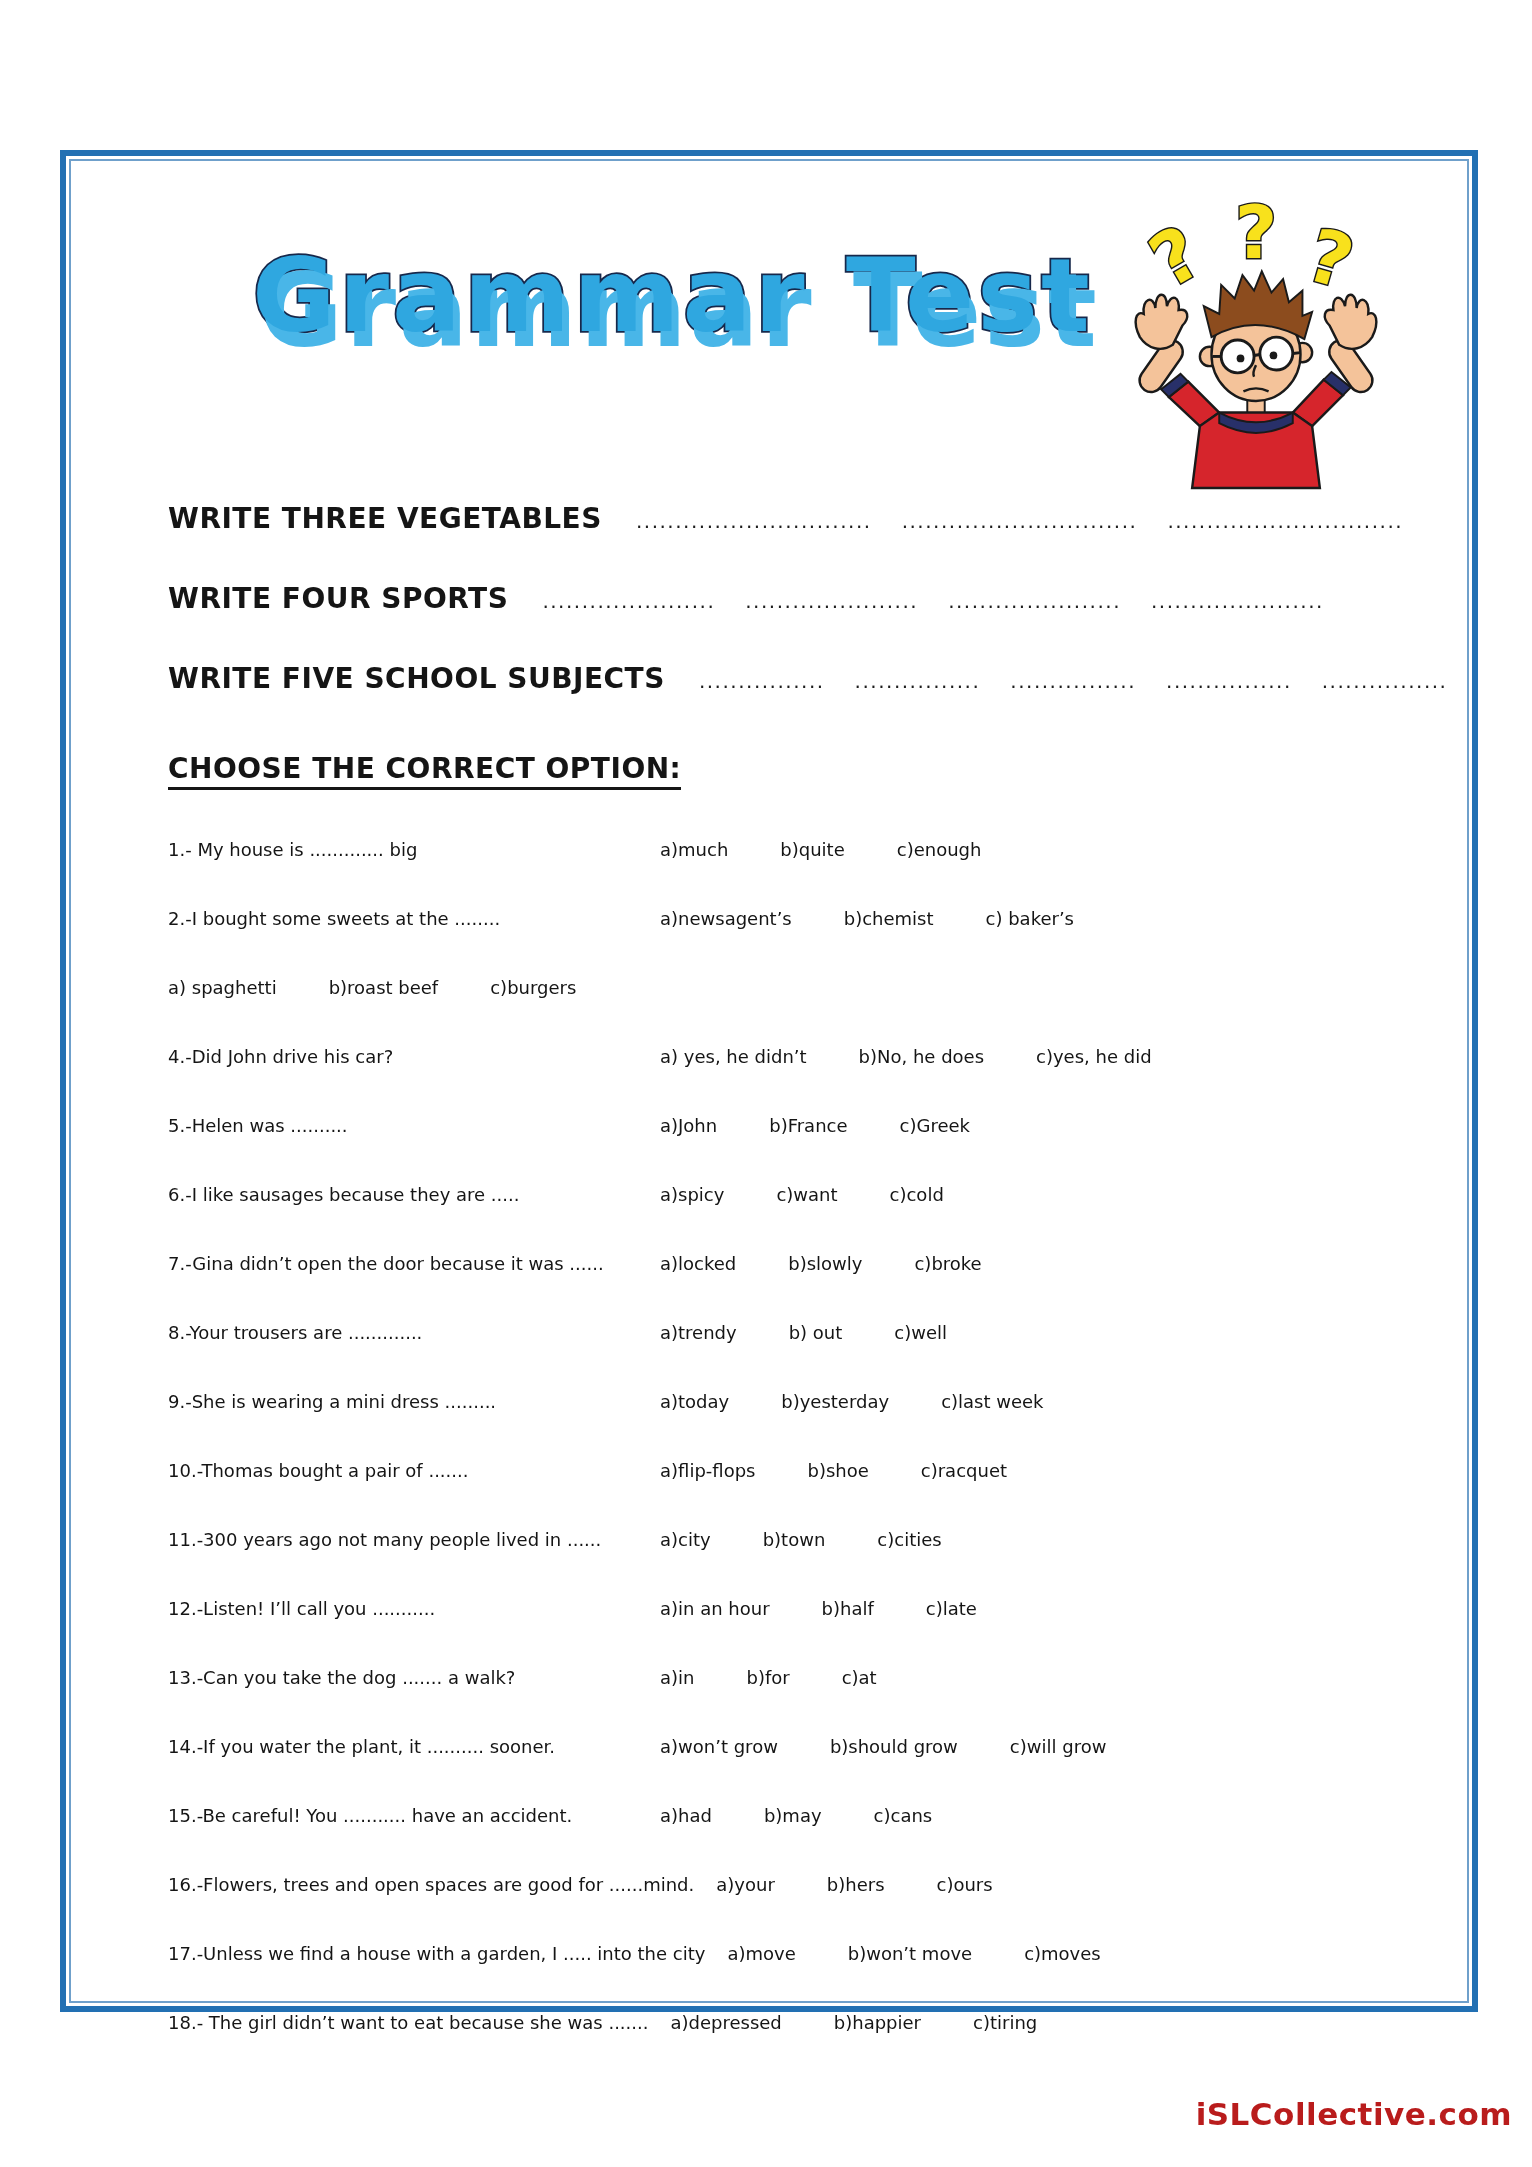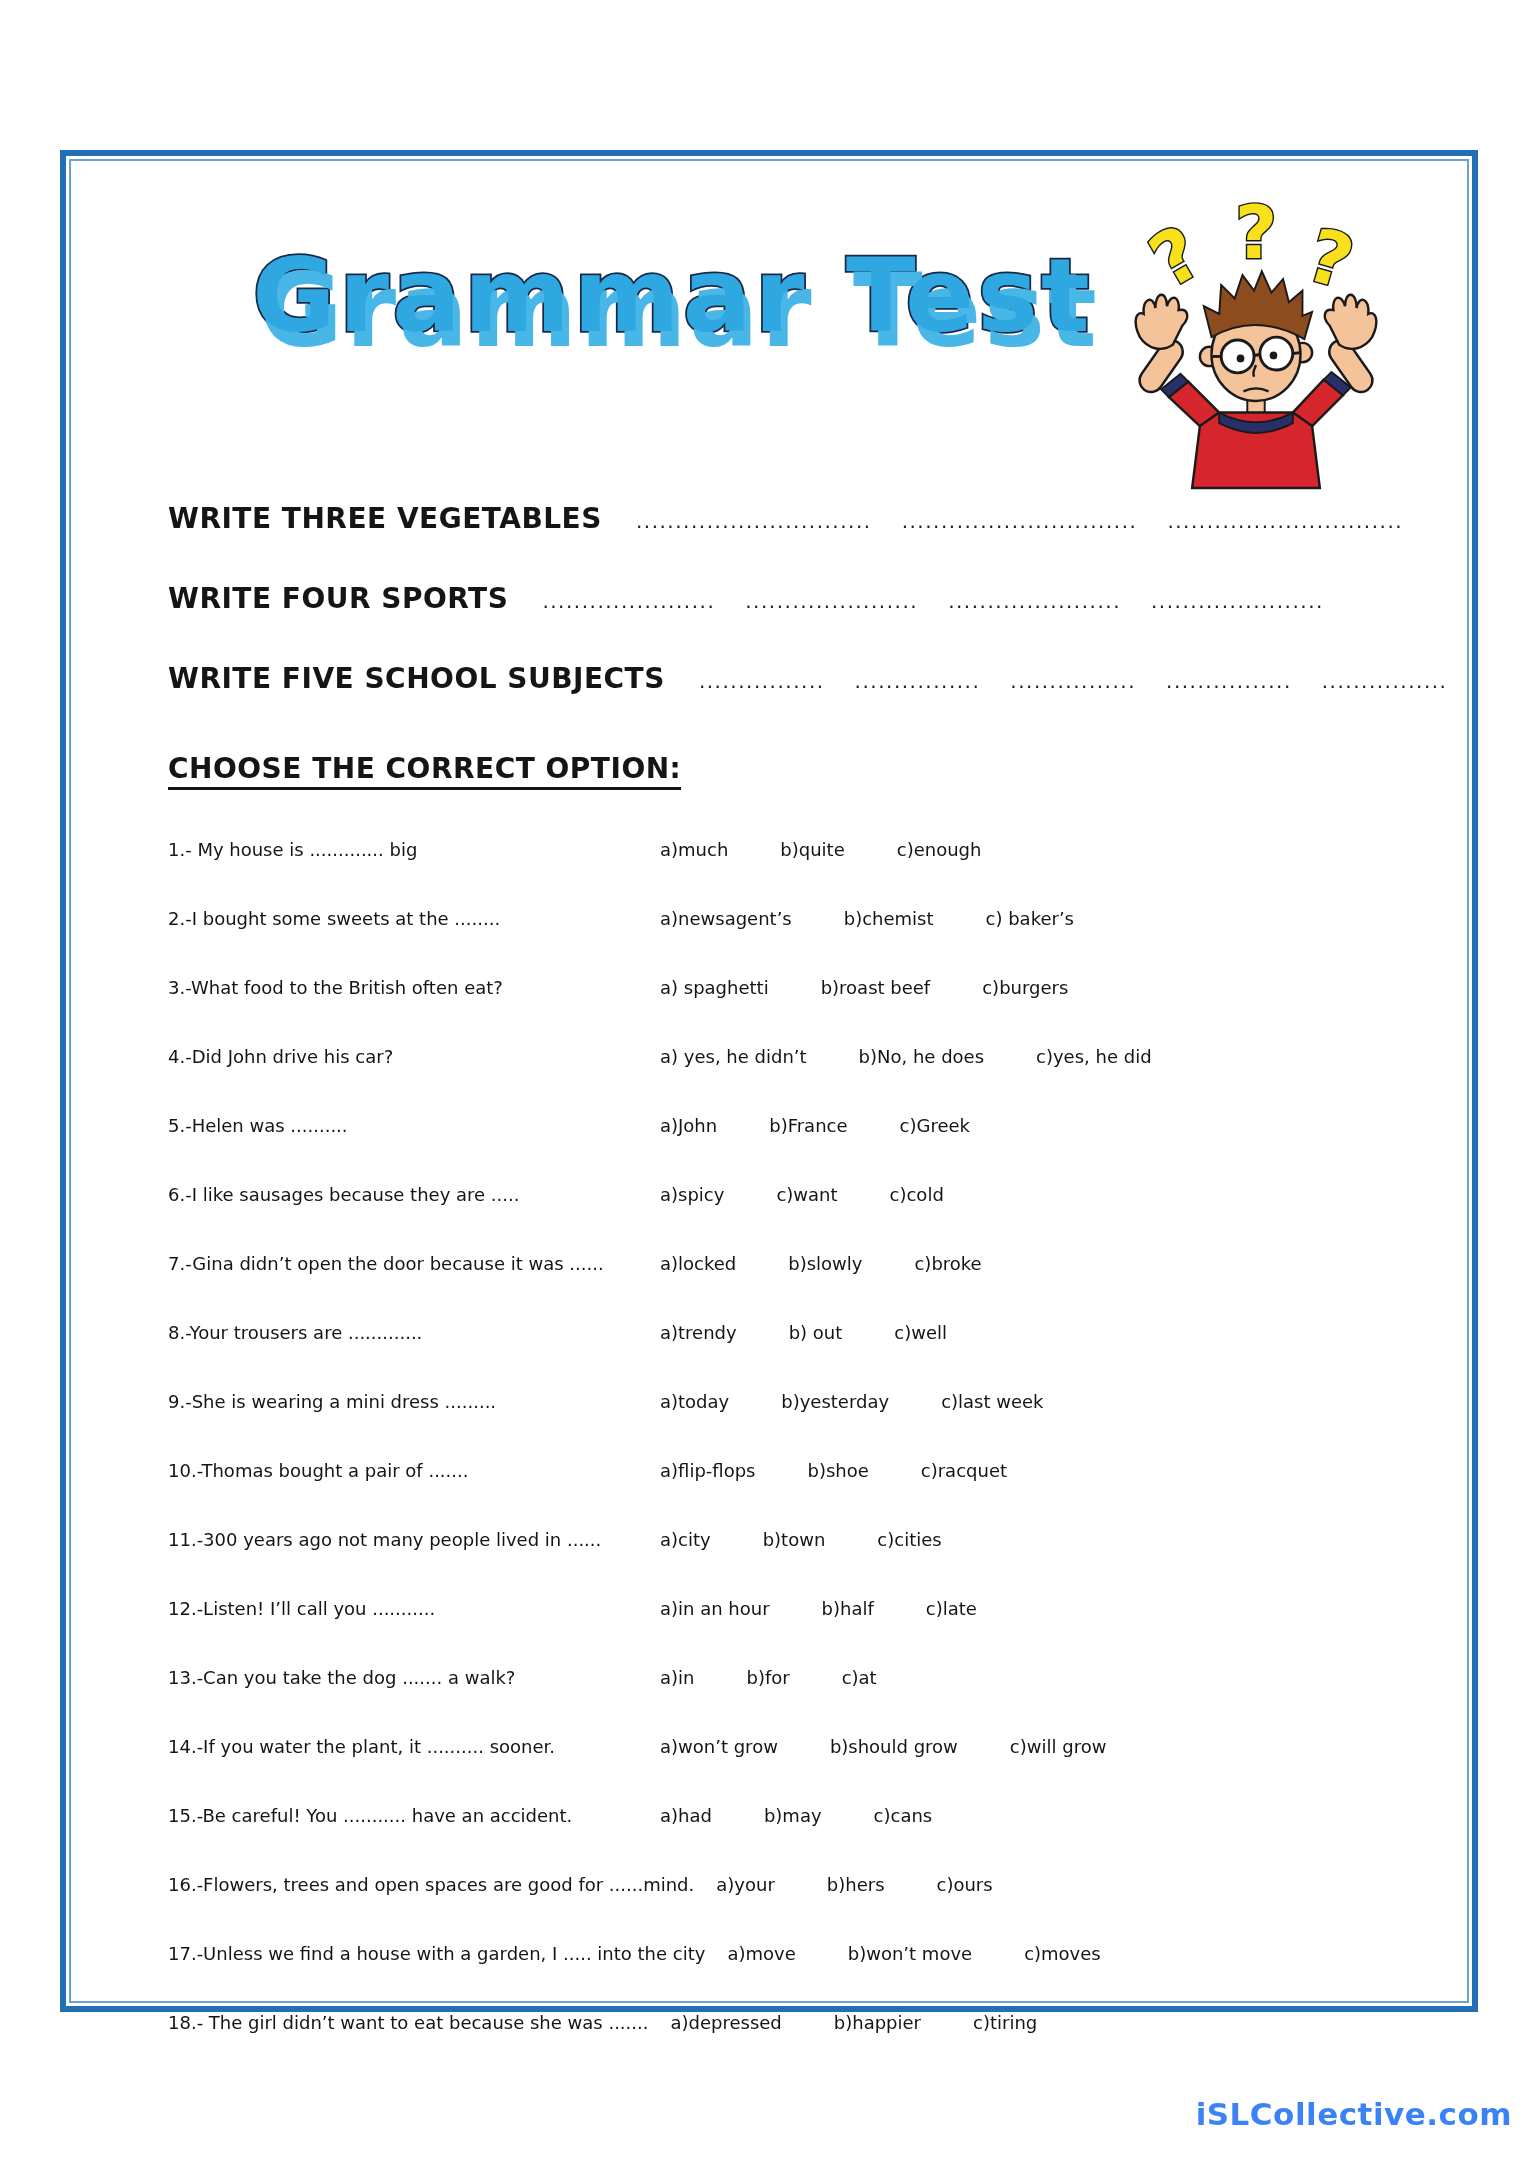--- a/index.html
+++ b/index.html
@@ -41,21 +41,21 @@
   }
 
   
   .questions { margin-top:42px; }
   .q-row { display:flex; align-items:baseline; white-space:nowrap; font-size:18px; line-height:35px; margin-bottom:34px; }
   .q-stem { flex:0 0 auto; min-width:492px; padding-right:22px; box-sizing:border-box; }
   .q-options { display:flex; column-gap:52px; }
 
   .watermark {
     position:absolute; right:20px; bottom:34px;
-    font-size:31px; color:#3b82f6; letter-spacing:.5px; font-weight:bold;
+    font-size:31px; color:#b91c1c; letter-spacing:.5px; font-weight:bold;
   }
 </style>
 </head>
 <body>
 
 <div class="page">
 
   <div class="frame">
     <div class="content">
 
@@ -158,21 +158,20 @@
   <div class="q-row">
     <span class="q-stem">2.-I bought some sweets at the ........</span>
     <span class="q-options">
               <span>a)newsagent’s</span>
               <span>b)chemist</span>
               <span>c) baker’s</span>
             </span>
   </div>
 
   <div class="q-row">
-    <span class="q-stem">3.-What food to the British often eat?</span>
     <span class="q-options">
               <span>a) spaghetti</span>
               <span>b)roast beef</span>
               <span>c)burgers</span>
             </span>
   </div>
 
   <div class="q-row">
     <span class="q-stem">4.-Did John drive his car?</span>
     <span class="q-options">

